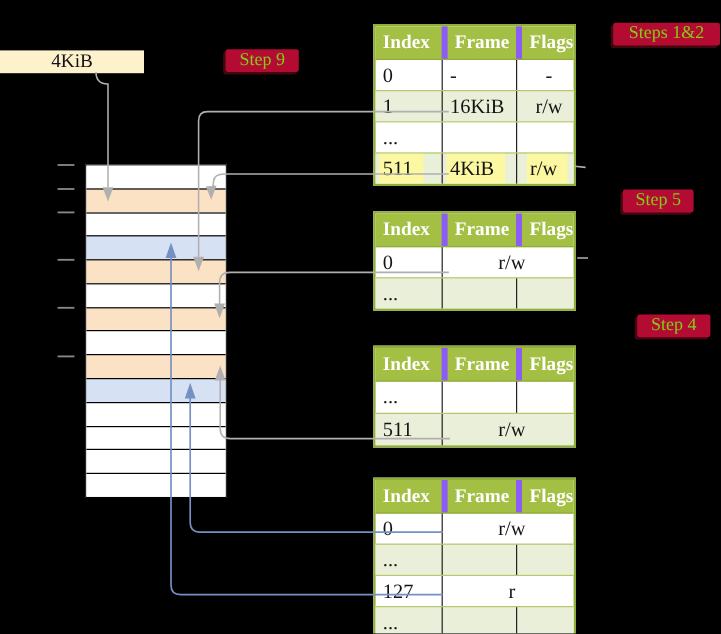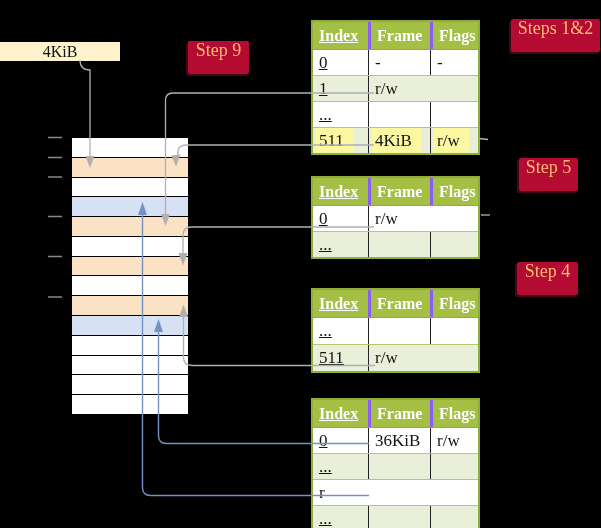--- a/index.html
+++ b/index.html
@@ -5,51 +5,51 @@
   html,body{margin:0;padding:0;background:#000;}
   .canvas{position:relative;width:601px;height:528px;background:var(--bg,#000);
           font-family:"Liberation Serif",serif;overflow:hidden;}
 
   
   .framebox{position:absolute;left:0;top:42px;width:120px;height:19px;
             background:var(--cream);color:#131313;text-align:center;
             font-size:16px;line-height:19px;}
 
   
-  .badge{position:absolute;height:33px;line-height:19px;text-align:center;
-         color:#fdba74;font-size:18px;border-radius:2px;
+  .badge{position:absolute;height:19px;line-height:19px;text-align:center;
+         color:#84cc16;font-size:15px;border-radius:2px;
          background:var(--crimson);box-shadow:-2px 2px 0 var(--badgeShadow);}
   .badge.b0{left:188px;top:41px;width:61px;}
   .badge.b12{left:511px;top:19px;width:89px;}
   .badge.b3{left:519px;top:158px;width:59px;}
-  .badge.b4{left:517px;top:262px;width:61px;}
+  .badge.b4{left:531px;top:262px;width:61px;}
 
   
   .memcol{position:absolute;left:71px;top:137px;width:118px;height:278px;
           box-sizing:border-box;border:1px solid #000;background:#fff;
           display:flex;flex-direction:column;}
   .mrow{flex:1;}
   .mrow+.mrow{border-top:1px solid #000;}
 
   
   .ptable{position:absolute;left:311px;width:169px;box-sizing:border-box;
           border:2px solid var(--oliveBorder);background:#fff;}
   .t1{top:20px;} .t2{top:176px;} .t3{top:288px;} .t4{top:398px;}
   .thead{display:flex;height:27px;background:var(--olive);color:#fff;
          font-weight:bold;font-size:16px;line-height:27px;
          border-bottom:1px solid var(--oliveBorder);}
   .th{padding-left:6px;box-sizing:border-box;}
-  .th+.th{border-left:3px solid #8b5cf6;}
+  .th+.th{border-left:5px solid #8b5cf6;}
   .trow{display:flex;height:25px;font-size:17px;line-height:25px;color:#131313;}
   .t3 .trow{height:26px;}
   .trow.shade{background:var(--rowGreen);}
   .trow+.trow{border-top:1px solid #b5c96c;}
   .td{padding-left:6px;box-sizing:border-box;white-space:nowrap;overflow:hidden;}
   .td+.td{border-left:1px solid #222;}
-  .c0{width:55px;text-decoration:underline;} .c1{width:62px;} .c2{flex:1;}
+  .c0{width:55px;} .c1{width:62px;} .c2{flex:1;text-align:center;}
   .hl{background:var(--hlYellow);display:inline-block;margin-left:-3px;
       padding:0 9px 0 3px;}
 
   
   .overlay{position:absolute;left:0;top:0;z-index:5;pointer-events:none;}
   .gl{fill:none;stroke:var(--grayLine);stroke-width:1.3px;}
   .ga{fill:var(--grayLine);stroke:none;}
   .bl{fill:none;stroke:var(--blueLine);stroke-width:1.4px;}
   .ba{fill:var(--blueLine);stroke:none;}
   .tick{stroke:var(--tickGray);stroke-width:1.5px;}
@@ -90,20 +90,21 @@
         <div class="th c2">Flags</div>
       </div>
     <div class="tbody">
         <div class="trow">
           <div class="td c0">0</div>
           <div class="td c1">-</div>
           <div class="td c2">-</div>
         </div>
         <div class="trow shade">
           <div class="td c0">1</div>
+          <div class="td c1">16KiB</div>
           <div class="td c2">r/w</div>
         </div>
         <div class="trow">
           <div class="td c0">...</div>
           <div class="td c1"></div>
           <div class="td c2"></div>
         </div>
         <div class="trow shade">
           <div class="td c0"><span class="hl">511</span></div>
           <div class="td c1"><span class="hl">4KiB</span></div>
@@ -149,29 +150,29 @@
   </div>
   <div class="ptable t4">
     <div class="thead">
         <div class="th c0">Index</div>
         <div class="th c1">Frame</div>
         <div class="th c2">Flags</div>
       </div>
     <div class="tbody">
         <div class="trow">
           <div class="td c0">0</div>
-          <div class="td c1">36KiB</div>
-          <div class="td c2">r/w</div>
-        </div>
-        <div class="trow shade">
-          <div class="td c0">...</div>
-          <div class="td c1"></div>
-          <div class="td c2"></div>
-        </div>
-        <div class="trow">
+          <div class="td c2">r/w</div>
+        </div>
+        <div class="trow shade">
+          <div class="td c0">...</div>
+          <div class="td c1"></div>
+          <div class="td c2"></div>
+        </div>
+        <div class="trow">
+          <div class="td c0">127</div>
           <div class="td c2">r</div>
         </div>
         <div class="trow shade">
           <div class="td c0">...</div>
           <div class="td c1"></div>
           <div class="td c2"></div>
         </div>
       </div>
   </div>
 

